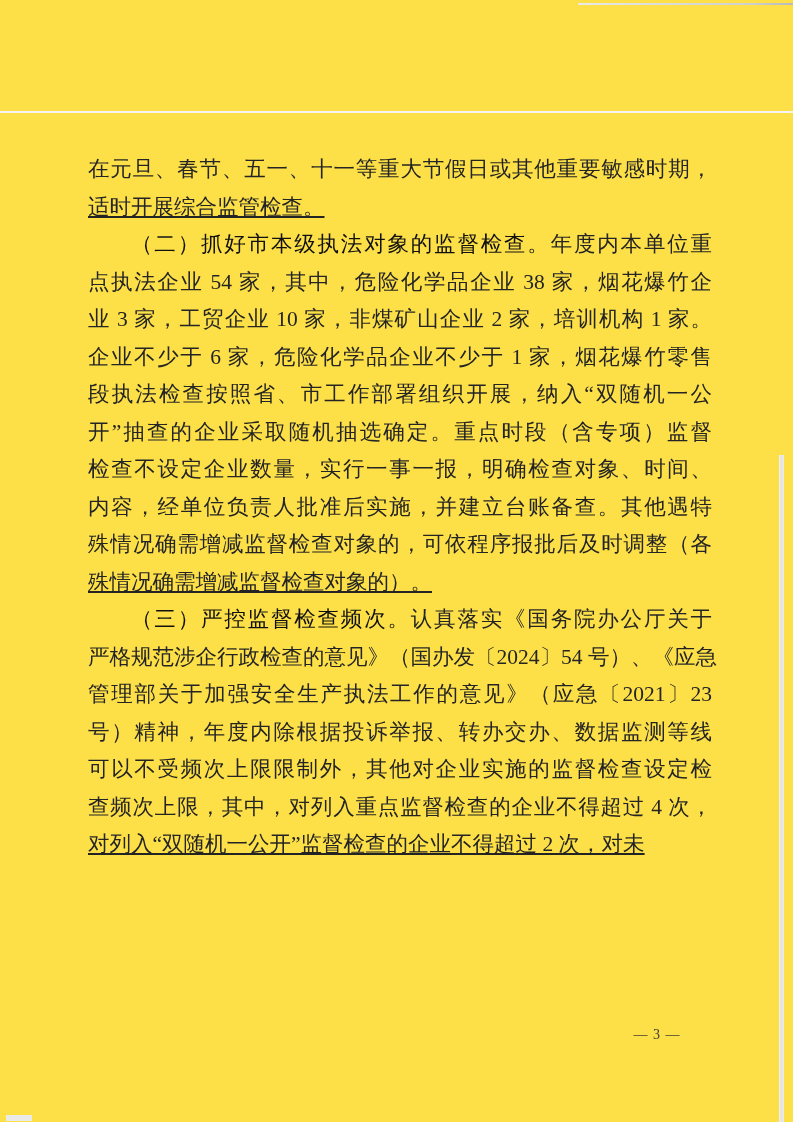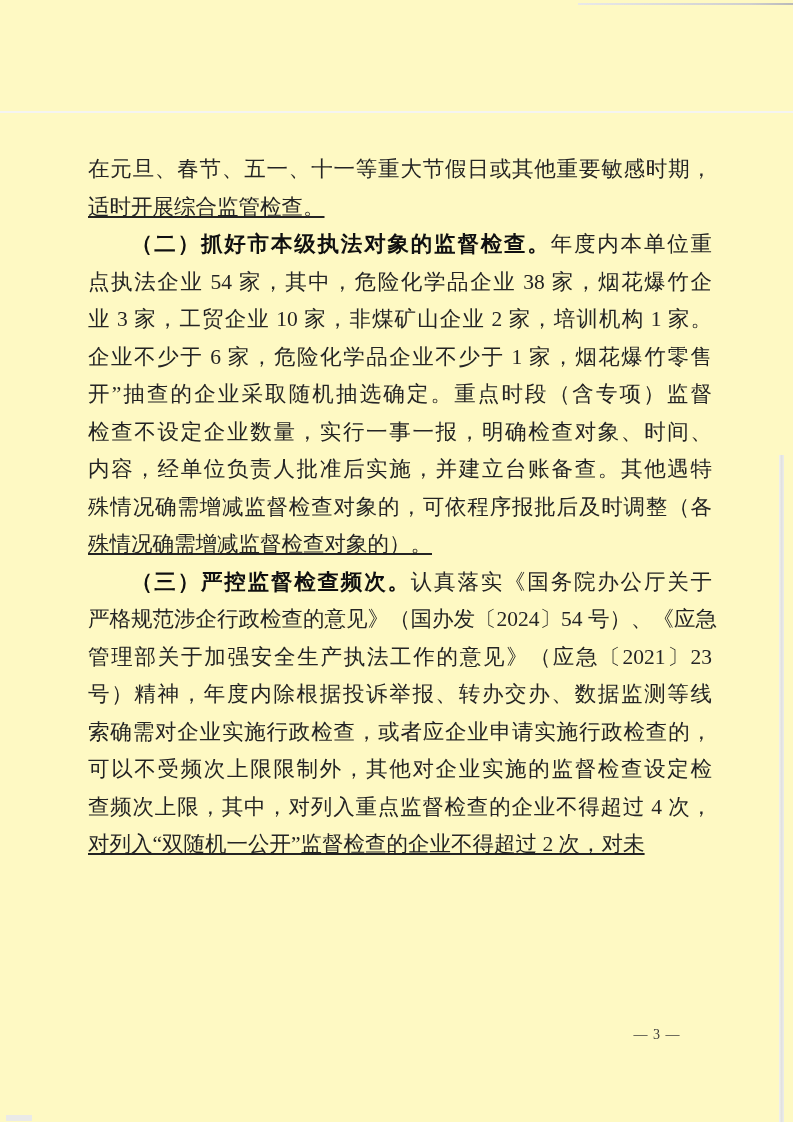--- a/index.html
+++ b/index.html
@@ -5,21 +5,21 @@
   html,body{margin:0;padding:0;}
   body{
     width:793px;height:1122px;
     background:#ffffff;
     font-family:"Liberation Serif","DejaVu Serif",serif;
     position:relative;
     overflow:hidden;
   }
   .page{
     position:absolute;left:0;top:0;width:793px;height:1122px;
-    background:#fef9c3;
+    background:#fde047;
   }
   
   .art-top-line{
     position:absolute;left:578px;top:3px;width:215px;height:2px;
     background:linear-gradient(to right,#e9e9e9,#cfcfcf 80%,#b9b9b9);
   }
   .art-streak{
     position:absolute;left:0;top:111px;width:793px;height:2px;
     background:#f4f4f2;
   }
@@ -37,21 +37,21 @@
     font-size:21.5px;color:#242424;
   }
   .line{
     height:37.5px;line-height:37.5px;
     text-align:justify;
     white-space:nowrap;
   }
   .line.just{text-align-last:justify;}
   .line.end{text-align-last:left;text-decoration:underline;}
   .line.ind{text-indent:2em;}
-  .line .b{font-weight:700;color:#101010;}
+  .line .b{font-weight:400;color:#101010;}
   .page-number{
     position:absolute;left:612px;top:1027px;width:90px;
     font-size:14px;color:#3a3a3a;letter-spacing:1px;
     text-align:center;
   }
 </style>
 </head>
 <body>
 
 <div class="page">
@@ -61,30 +61,30 @@
   <div class="art-right-line"></div>
   <div class="art-smudge"></div>
 
   <main class="text-block">
     <div class="line just"><span>在元旦、春节、五一、十一等重大节假日或其他重要敏感时期，</span></div>
     <div class="line end"><span>适时开展综合监管检查。</span></div>
     <div class="line just ind"><span class="b">（二）抓好市本级执法对象的监督检查。</span><span>年度内本单位重</span></div>
     <div class="line just"><span>点执法企业 54 家，其中，危险化学品企业 38 家，烟花爆竹企</span></div>
     <div class="line just"><span>业 3 家，工贸企业 10 家，非煤矿山企业 2 家，培训机构 1 家。</span></div>
     <div class="line just"><span>企业不少于 6 家，危险化学品企业不少于 1 家，烟花爆竹零售</span></div>
+    <div class="line just"><span>段执法检查按照省、市工作部署组织开展，纳入“双随机一公</span></div>
     <div class="line just"><span>开”抽查的企业采取随机抽选确定。重点时段（含专项）监督</span></div>
     <div class="line just"><span>检查不设定企业数量，实行一事一报，明确检查对象、时间、</span></div>
     <div class="line just"><span>内容，经单位负责人批准后实施，并建立台账备查。其他遇特</span></div>
     <div class="line just"><span>殊情况确需增减监督检查对象的，可依程序报批后及时调整（各</span></div>
     <div class="line end"><span>殊情况确需增减监督检查对象的）。</span></div>
     <div class="line just ind"><span class="b">（三）严控监督检查频次。</span><span>认真落实《国务院办公厅关于</span></div>
     <div class="line just"><span>严格规范涉企行政检查的意见》（国办发〔2024〕54 号）、《应急</span></div>
     <div class="line just"><span>管理部关于加强安全生产执法工作的意见》（应急〔2021〕23</span></div>
     <div class="line just"><span>号）精神，年度内除根据投诉举报、转办交办、数据监测等线</span></div>
-    <div class="line just"><span>索确需对企业实施行政检查，或者应企业申请实施行政检查的，</span></div>
     <div class="line just"><span>可以不受频次上限限制外，其他对企业实施的监督检查设定检</span></div>
     <div class="line just"><span>查频次上限，其中，对列入重点监督检查的企业不得超过 4 次，</span></div>
     <div class="line end"><span>对列入“双随机一公开”监督检查的企业不得超过 2 次，对未</span></div>
   </main>
 
   <div class="page-number">— 3 —</div>
 
 </div>
 
 </body></html>

